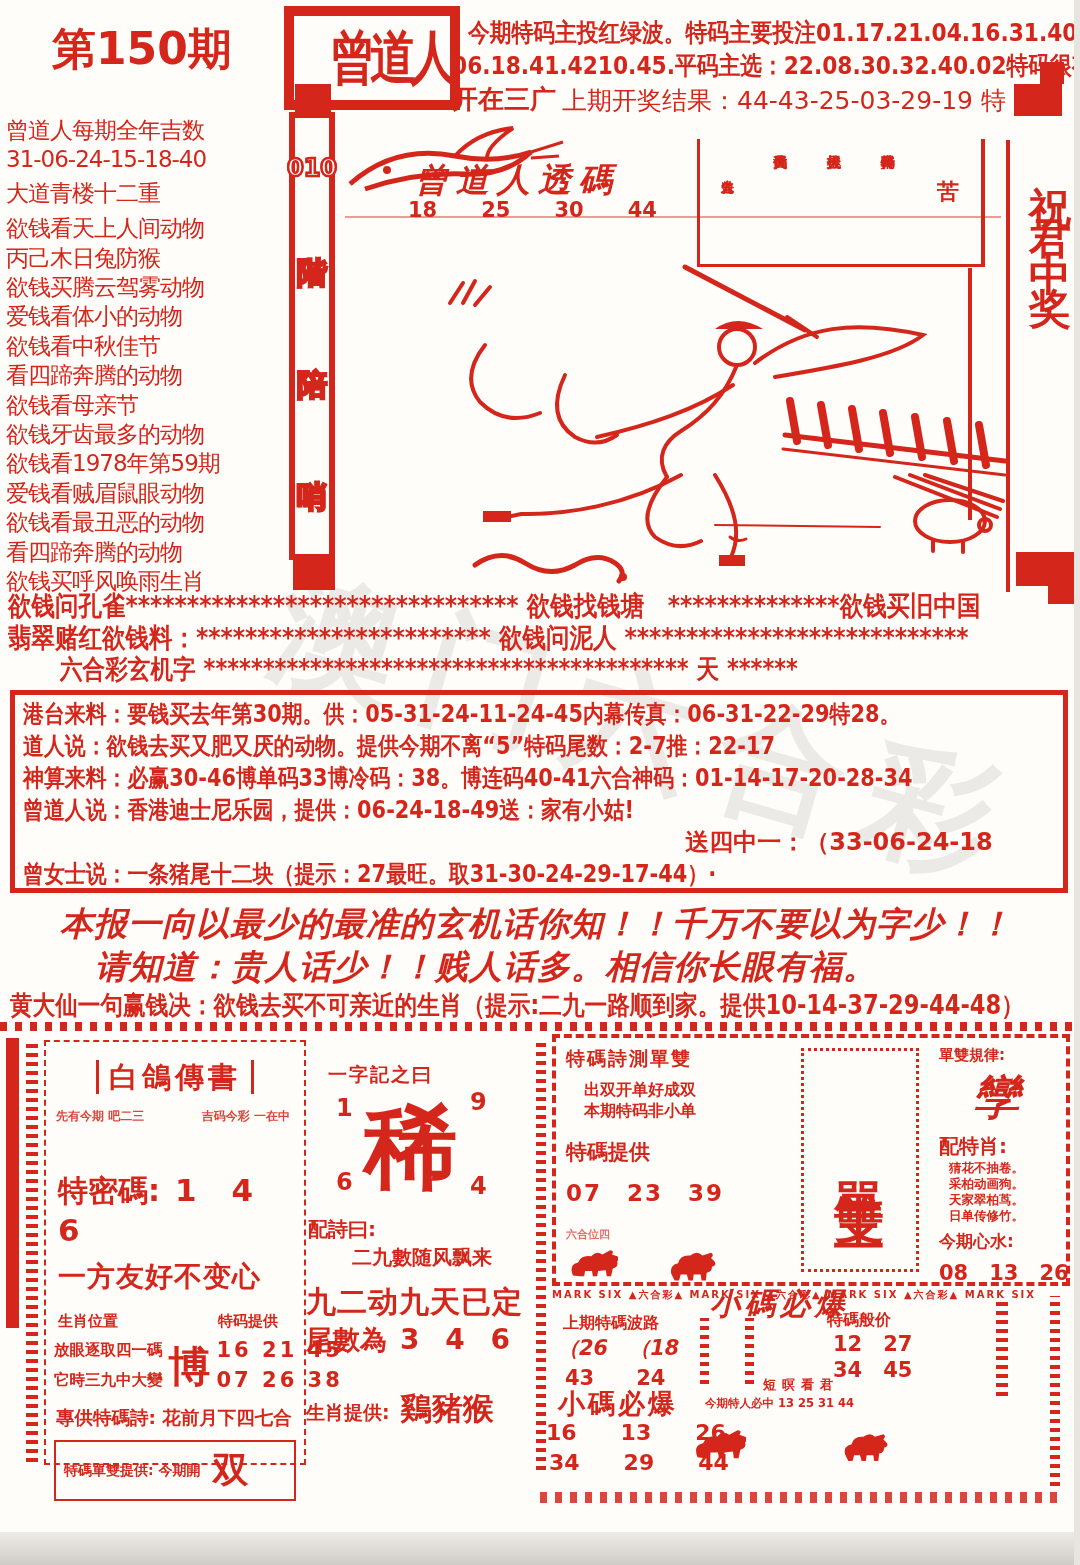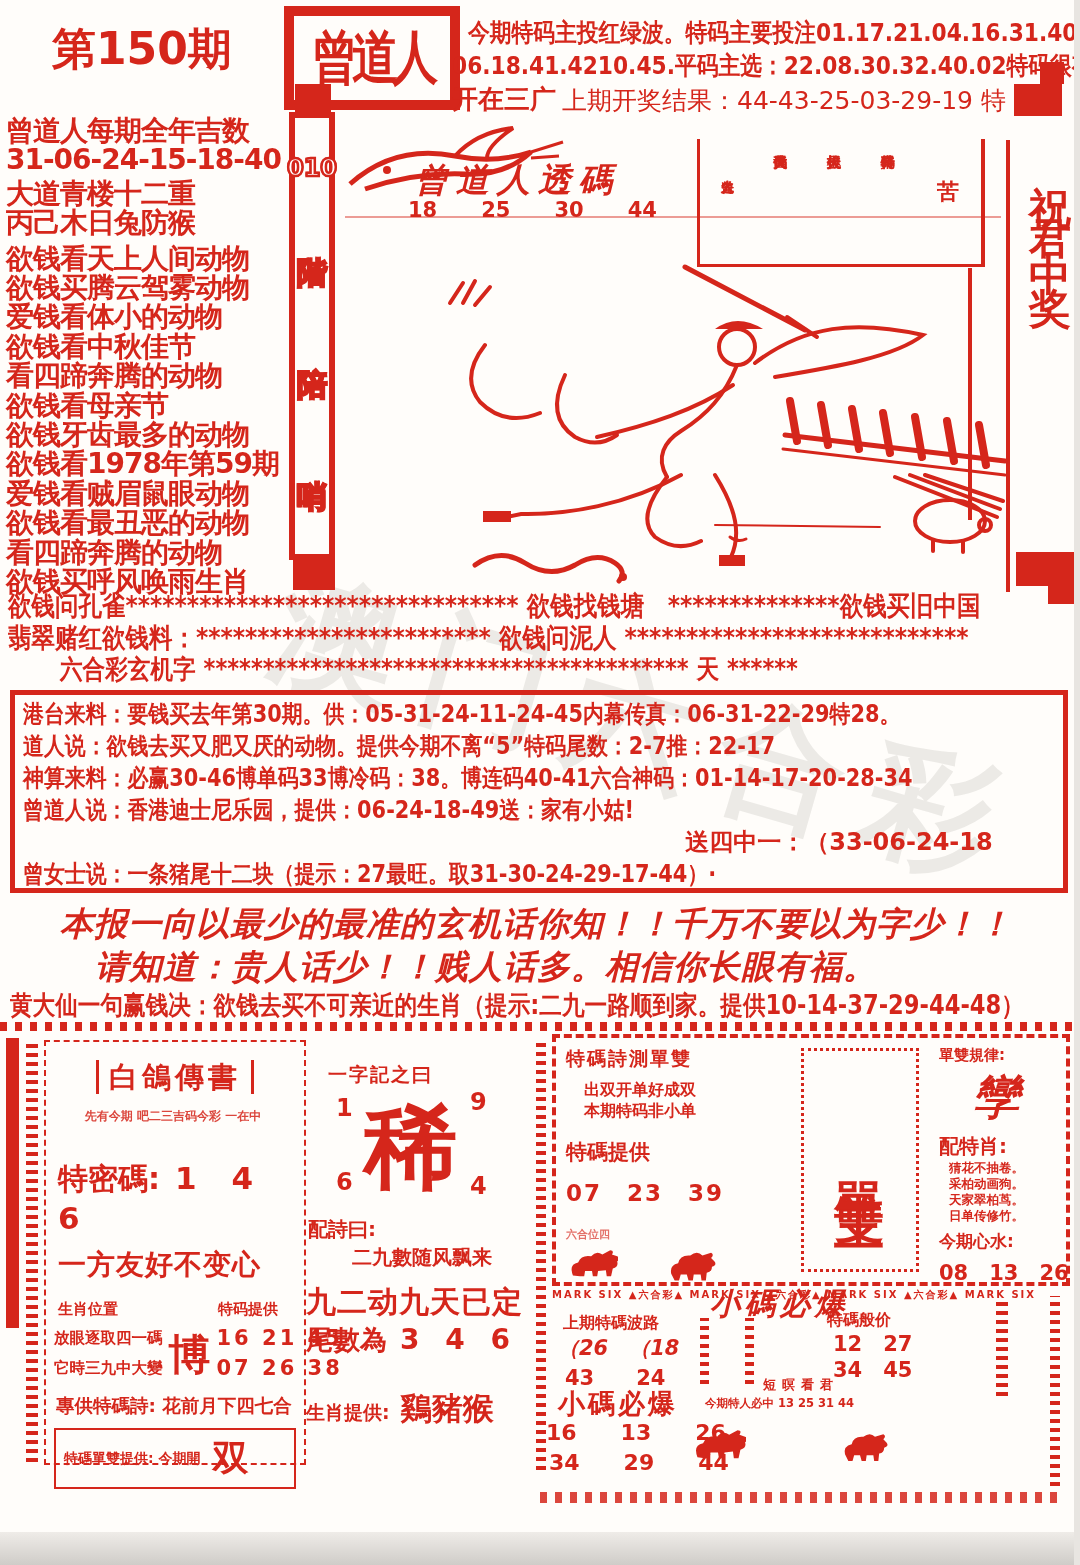--- a/index.html
+++ b/index.html
@@ -20,37 +20,37 @@
 <body>
 
 <div id="page">
 
   <div class="abs" style="left:300px;top:540px;width:820px;font-size:128px;font-weight:bold;letter-spacing:26px;
               color:rgba(110,105,100,.13);transform:rotate(16deg);transform-origin:0 0;white-space:nowrap;">澳门六合彩</div>
 
   <div class="abs n" style="left:52px;top:20px;font-size:44px;">第150期</div>
 
   <div class="abs" style="left:284px;top:6px;width:176px;height:104px;border:10px solid var(--red);box-sizing:border-box;
-              display:flex;align-items:center;justify-content:center;overflow:hidden;">
+              display:flex;align-items:center;justify-content:flex-end;overflow:hidden;">
     <span style="font-size:46px;font-weight:bold;letter-spacing:-6px;transform:scaleY(1.25);">曾道人</span>
   </div>
 
   <div class="abs n condense" style="left:468px;top:16px;font-size:25px;">今期特码主投红绿波。特码主要投注01.17.21.04.16.31.40.41.</div>
   <div class="abs n condense" style="left:452px;top:49px;font-size:25px;">06.18.41.4210.45.平码主选：22.08.30.32.40.02特码很有可能</div>
   <div class="abs n" style="left:452px;top:82px;font-size:26px;">开在三广</div>
   <div class="abs" style="left:562px;top:84px;font-size:25px;white-space:nowrap;">
     <span>上期开奖结果：</span><span>44-43-25-03-29-19 特 41</span>
   </div>
 
-  <div class="abs" style="left:6px;top:116px;width:282px;font-size:28px;font-weight:bold;line-height:29.4px;letter-spacing:-1px;">
+  <div class="abs" style="left:6px;top:116px;width:282px;font-size:23px;font-weight:normal;line-height:29.4px;letter-spacing:-1px;">
     <div>曾道人每期全年吉数</div>
     <div>31-06-24-15-18-40</div>
     <div style="margin-top:4px;">大道青楼十二重</div>
+    <div style="margin-top:6px;">欲钱看天上人间动物</div>
     <div>丙己木日兔防猴</div>
-    <div style="margin-top:6px;">欲钱看天上人间动物</div>
     <div>欲钱买腾云驾雾动物</div>
     <div>爱钱看体小的动物</div>
     <div>欲钱看中秋佳节</div>
     <div>看四蹄奔腾的动物</div>
     <div>欲钱看母亲节</div>
     <div>欲钱牙齿最多的动物</div>
     <div>欲钱看1978年第59期</div>
     <div>爱钱看贼眉鼠眼动物</div>
     <div>欲钱看最丑恶的动物</div>
     <div>看四蹄奔腾的动物</div>
@@ -160,25 +160,25 @@
   <div class="abs tickh" style="left:0;top:1022px;width:1080px;height:9px;"></div>
 
   <div class="abs" style="left:6px;top:1038px;width:13px;height:290px;background:var(--red);"></div>
   <div class="abs tickv" style="left:26px;top:1042px;width:12px;height:420px;"></div>
 
   <div class="abs" style="left:44px;top:1040px;width:262px;height:425px;border:2px dashed var(--red);box-sizing:border-box;">
     <div style="text-align:center;margin-top:16px;">
       <span style="font-size:29px;font-weight:bold;letter-spacing:4px;padding:0 10px;
                    border-left:3px solid var(--red);border-right:3px solid var(--red);">白鴿傳書</span>
     </div>
-    <div style="display:flex;justify-content:center;padding:10px 14px 0 10px;font-size:12px;font-weight:bold;opacity:.85;">
+    <div style="display:flex;justify-content:space-between;padding:10px 14px 0 10px;font-size:12px;font-weight:bold;opacity:.85;">
       <span>先有今期 吧二三</span>
       <span>吉码今彩 一在中</span>
     </div>
-    <div style="margin-top:34px;padding-left:12px;">
+    <div style="margin-top:46px;padding-left:12px;">
       <span style="font-size:30px;font-weight:800;">特密碼:</span>
       <span style="font-size:31px;font-weight:800;letter-spacing:12px;margin-left:10px;">1 4 6</span>
     </div>
     <div class="n" style="padding-left:12px;margin-top:10px;font-size:28px;letter-spacing:1px;">一方友好不变心</div>
     <div style="display:flex;justify-content:space-between;padding:16px 26px 0 12px;font-size:15px;font-weight:bold;">
       <span>生肖位置</span>
       <span>特码提供</span>
     </div>
     <div style="display:flex;align-items:flex-end;padding-left:8px;margin-top:4px;">
       <div style="width:130px;">

